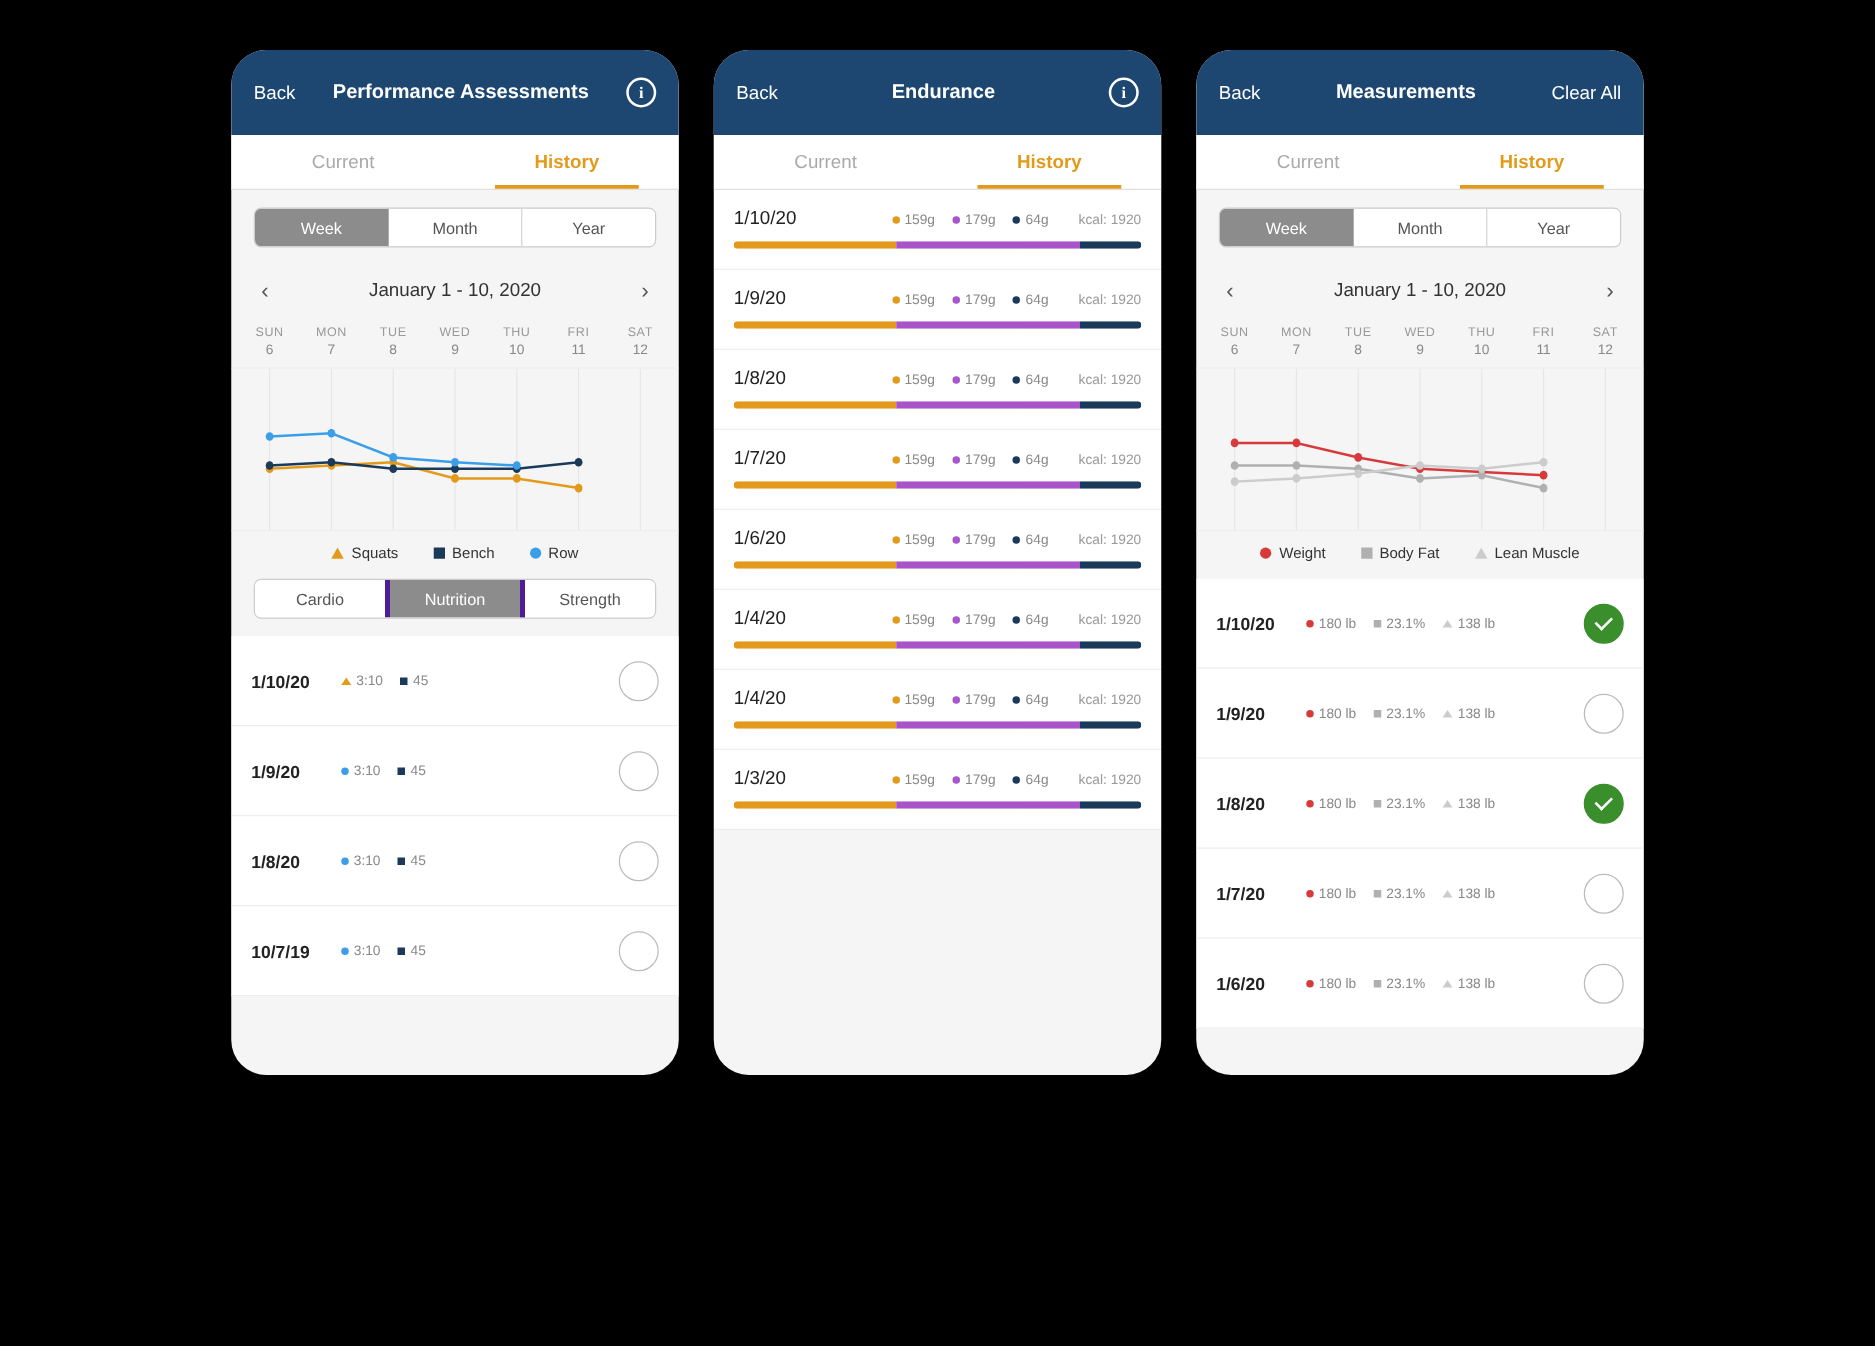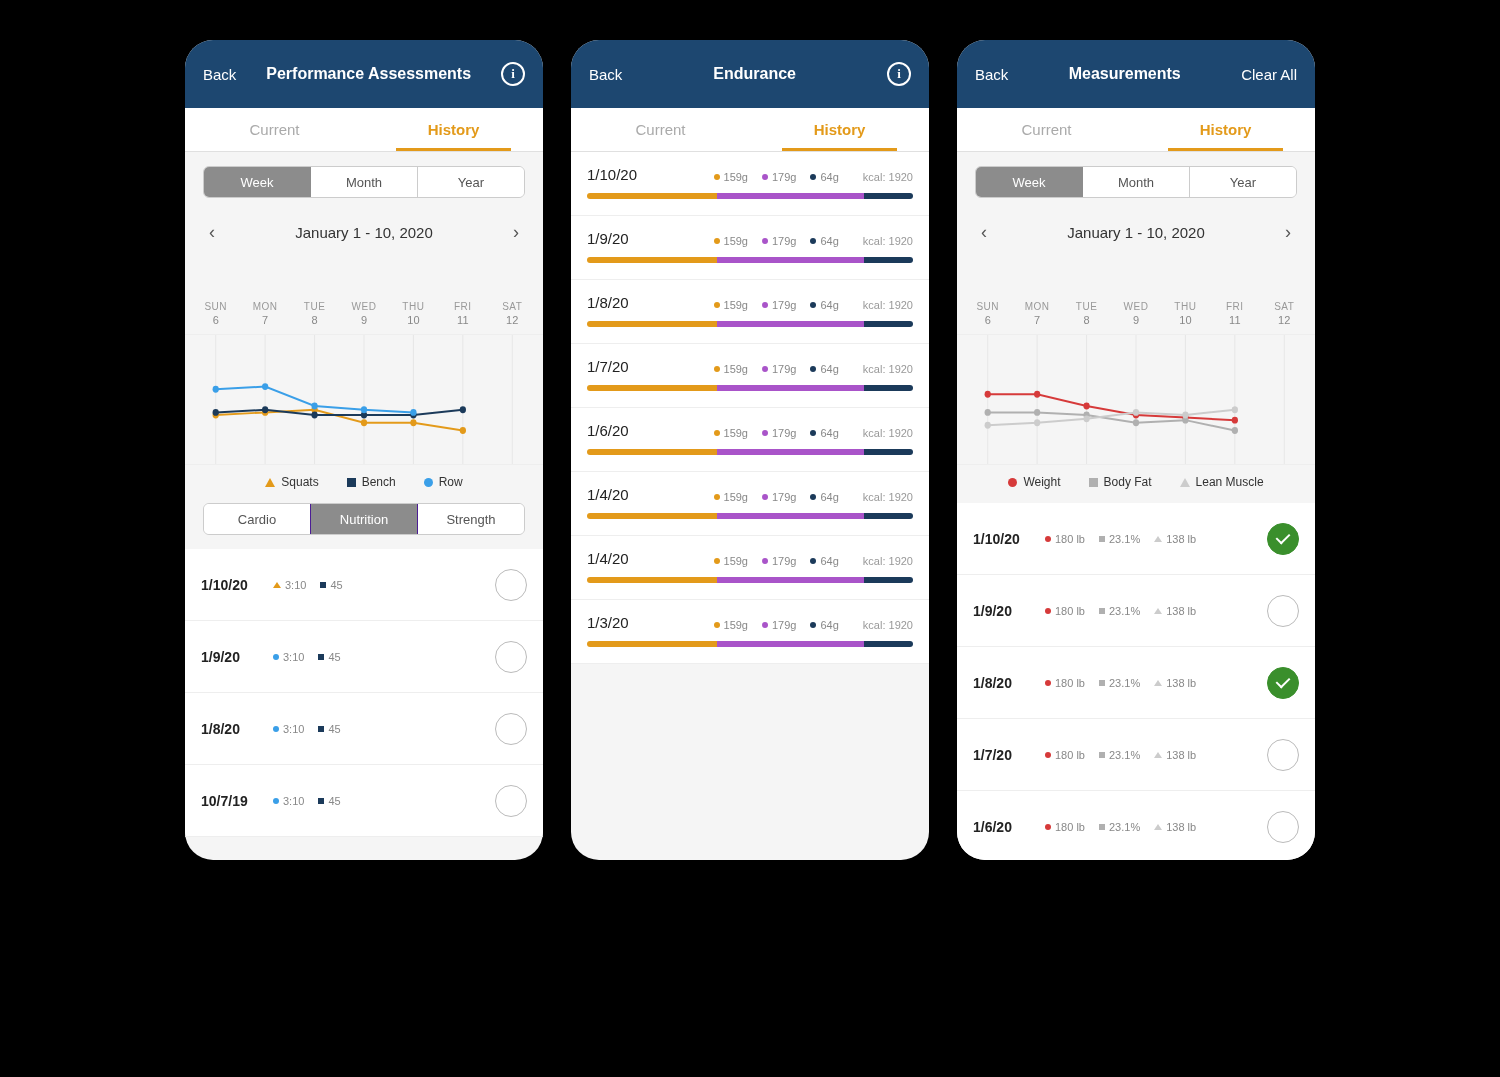--- a/index.html
+++ b/index.html
@@ -104,21 +104,21 @@
     padding: 0 6px;
     border-bottom: 1px solid #eee;
   }
   .day-col {
     flex: 1;
     text-align: center;
     font-size: 10px;
     color: #999;
     padding: 4px 0 8px;
   }
-  .day-col .dow { letter-spacing: 0.5px; display:block; margin-bottom:2px;margin-top:40px; }
+  .day-col .dow { letter-spacing: 0.5px; display:block; margin-bottom:2px; }
   .day-col .num { font-size: 11px; color: #888; }
   .chart-area {
     position: relative;
     height: 130px;
     padding: 0 6px;
     border-bottom: 1px solid #eee;
   }
   .chart-area svg { width: 100%; height: 100%; display:block; }
   .legend {
     display: flex;
@@ -141,21 +141,21 @@
     height: 32px;
   }
   .cat-btn {
     flex: 1;
     display: flex;
     align-items: center;
     justify-content: center;
     font-size: 13px;
     color: #555;
     cursor: pointer;
-    border-right: 1px solid #4c1d95;
+    border-right: 4px solid #4c1d95;
     background: #fff;
   }
   .cat-btn:last-child { border-right: none; }
   .cat-btn.active { background: #8c8c8c; color: #fff; }
   .list { background: #fff; }
   .list-row {
     display: flex;
     align-items: center;
     padding: 0 16px;
     height: 72px;

